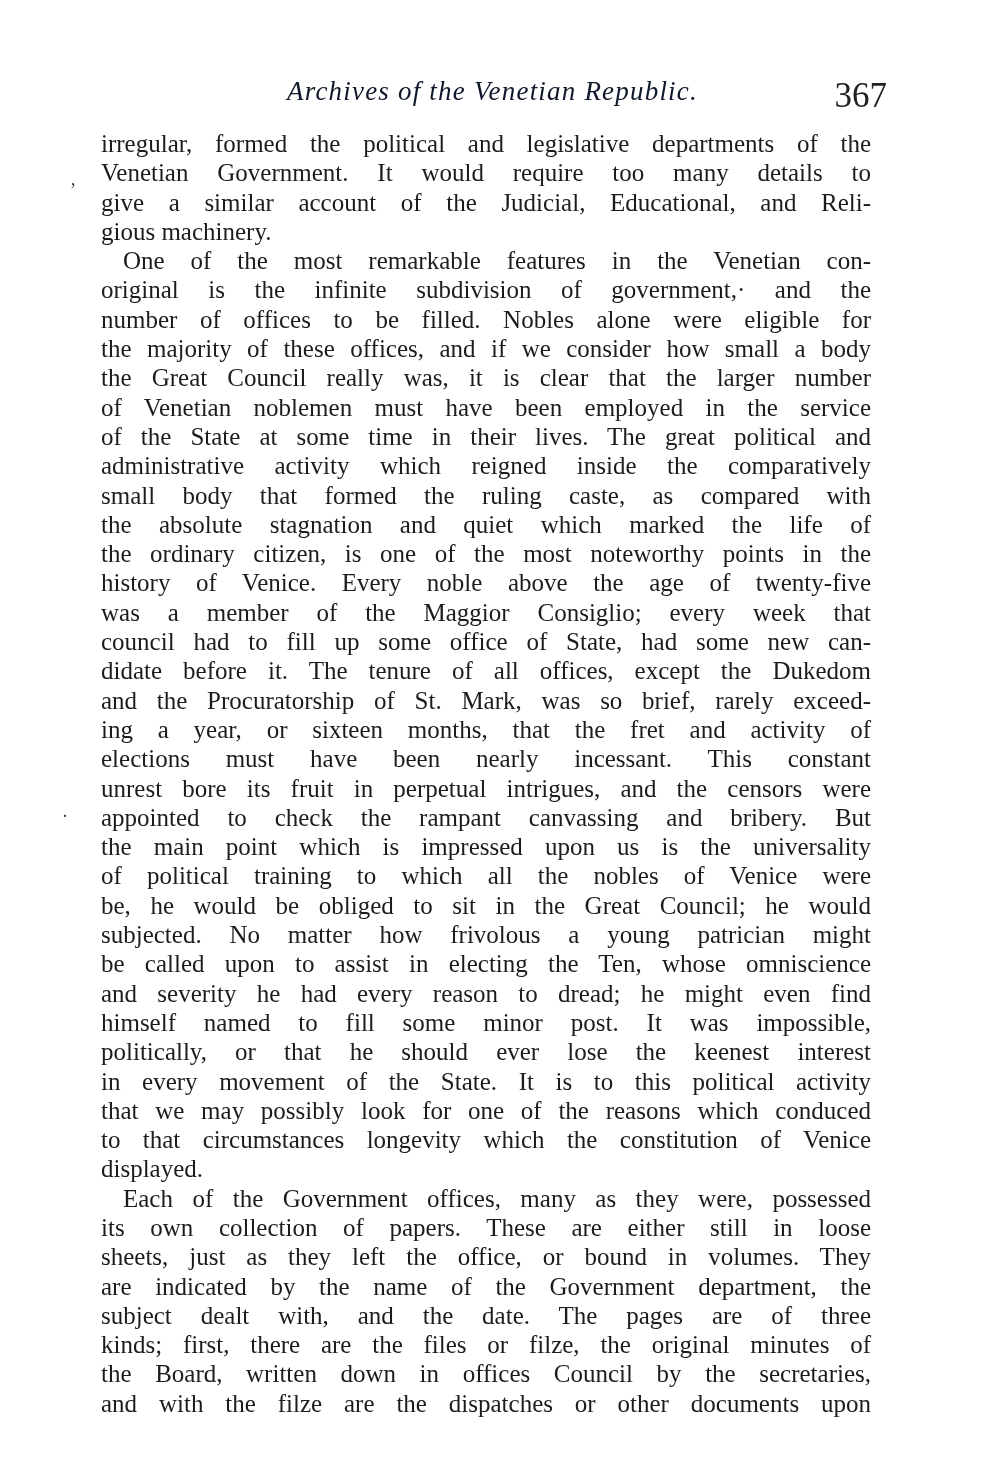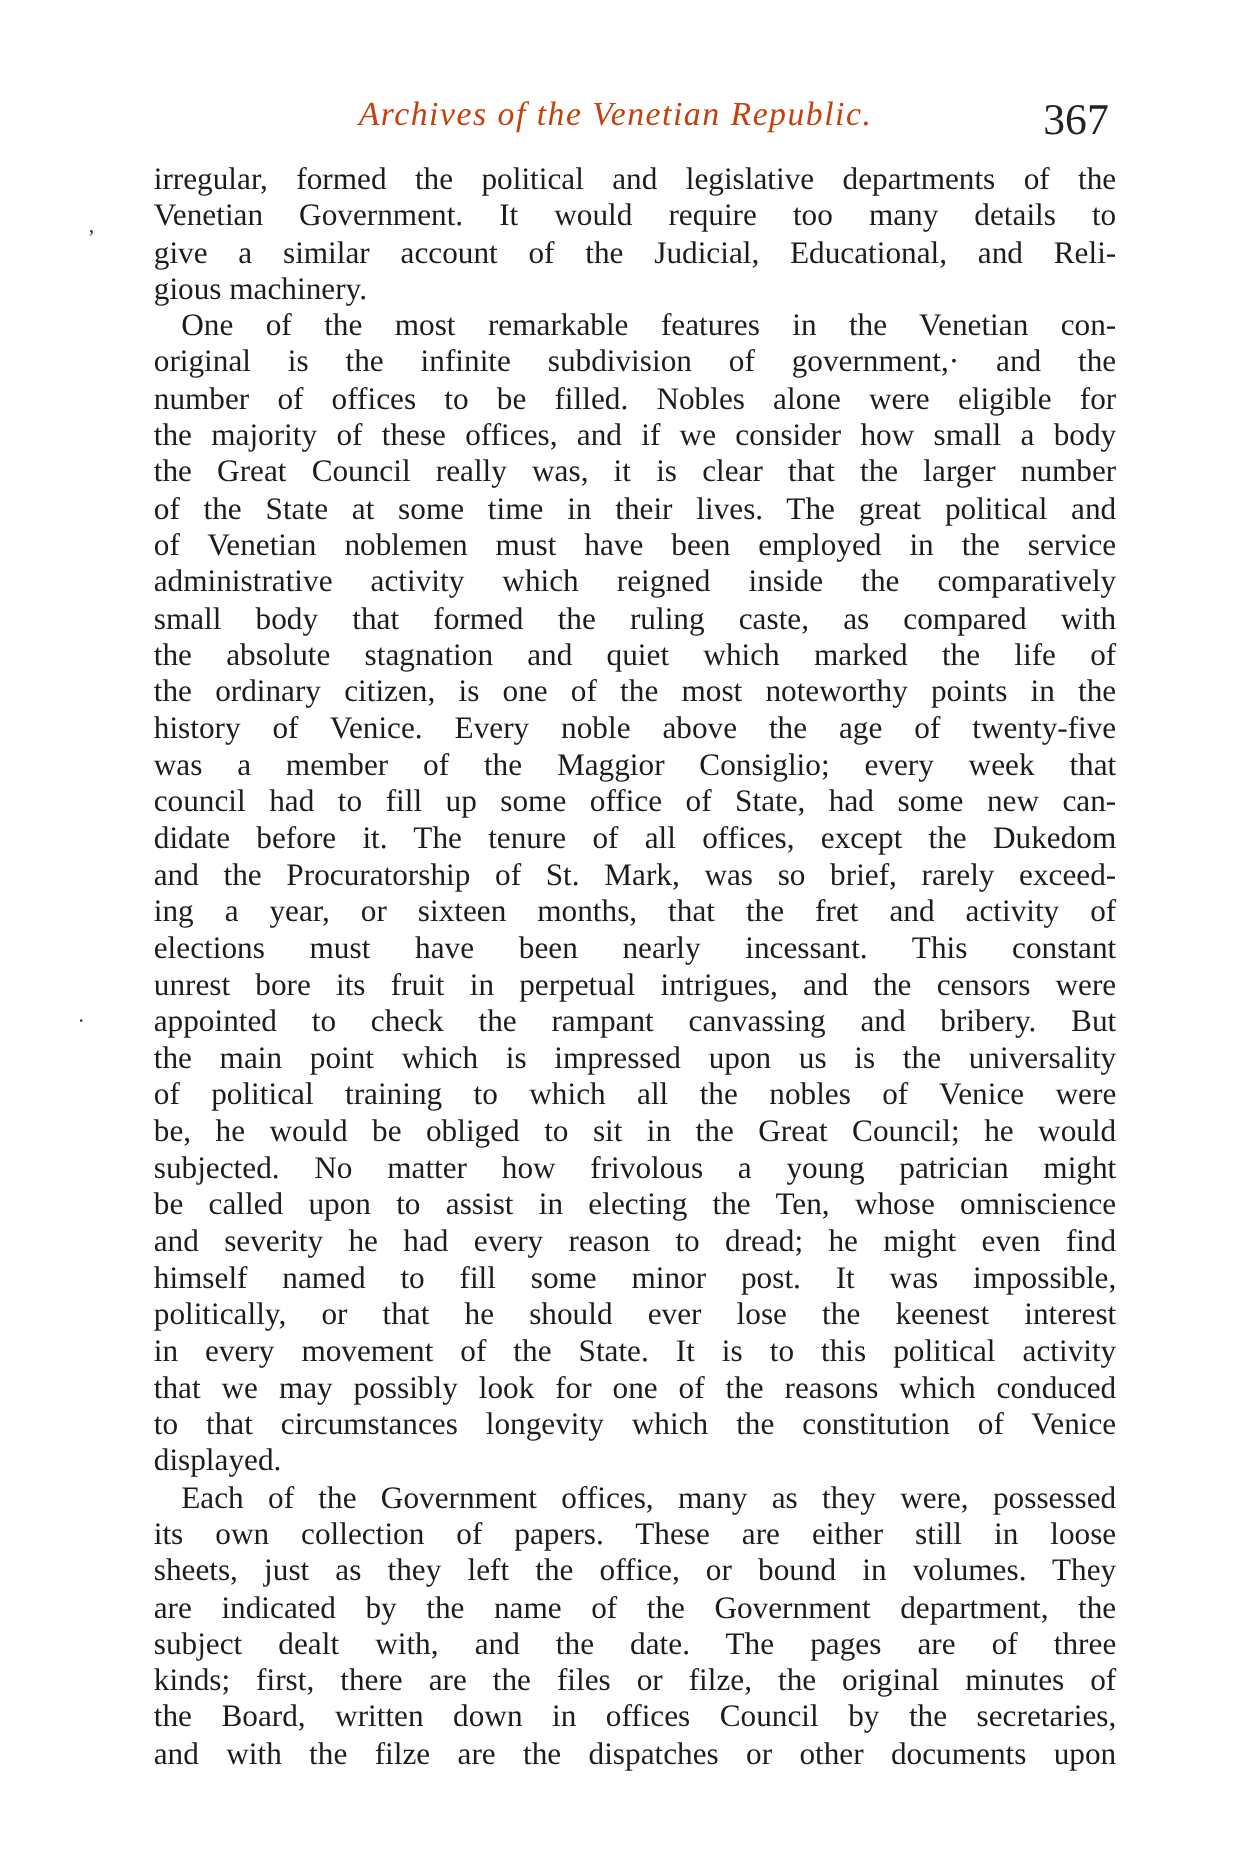--- a/index.html
+++ b/index.html
@@ -6,27 +6,27 @@
   body {
     width: 1000px; height: 1484px; position: relative; overflow: hidden;
     font-family: "Liberation Serif", "DejaVu Serif", serif; color: #1a1a1a;
   }
   .page { position: absolute; left: 0; top: 0; width: 1000px; height: 1484px; }
   .running-head {
     position: absolute; top: 76px; left: 117px; width: 770px; height: 36px;
   }
   .running-title {
     position: absolute; left: 170px; top: 0; font-style: italic;
-    font-size: 27px; letter-spacing: 1.2px; color: #c2410c;
+    font-size: 27px; letter-spacing: 1.2px; color: #0f172a;
   }
   .page-number {
     position: absolute; right: 0; top: 0; font-size: 35px; color: #222;
   }
   .body-text {
-    position: absolute; left: 123px; top: 129px; width: 770px;
+    position: absolute; left: 101px; top: 129px; width: 770px;
   }
   .line {
     display: block; height: 29.3px; line-height: 29.3px;
     font-size: 25px; text-align: justify; text-align-last: justify;
     white-space: nowrap; overflow: visible; color: #1c1c1c;
   }
   .line.last { text-align-last: left; }
   .line.indent { padding-left: 22px; }
   .line span.it { }
   .mark {
@@ -53,22 +53,22 @@
         <span class="line">Venetian Government.  It would require too many details to</span>
         <span class="line">give a similar account of the Judicial, Educational, and Reli-</span>
         <span class="line last">gious machinery.</span>
       </div>
       <div>
         <span class="line indent">One of the most remarkable features in the Venetian con-</span>
         <span class="line">original is the infinite subdivision of government,· and the</span>
         <span class="line">number of offices to be filled.  Nobles alone were eligible for</span>
         <span class="line">the majority of these offices, and if we consider how small a body</span>
         <span class="line">the Great Council really was, it is clear that the larger number</span>
+        <span class="line">of Venetian noblemen must have been employed in the service</span>
         <span class="line">of the State at some time in their lives.  The great political and</span>
-        <span class="line">of Venetian noblemen must have been employed in the service</span>
         <span class="line">administrative activity which reigned inside the comparatively</span>
         <span class="line">small body that formed the ruling caste, as compared with</span>
         <span class="line">the absolute stagnation and quiet which marked the life of</span>
         <span class="line">the ordinary citizen, is one of the most noteworthy points in the</span>
         <span class="line">history of Venice.  Every noble above the age of twenty-five</span>
         <span class="line">was a member of the Maggior Consiglio; every week that</span>
         <span class="line">council had to fill up some office of State, had some new can-</span>
         <span class="line">didate before it.  The tenure of all offices, except the Dukedom</span>
         <span class="line">and the Procuratorship of St. Mark, was so brief, rarely exceed-</span>
         <span class="line">ing a year, or sixteen months, that the fret and activity of</span>

